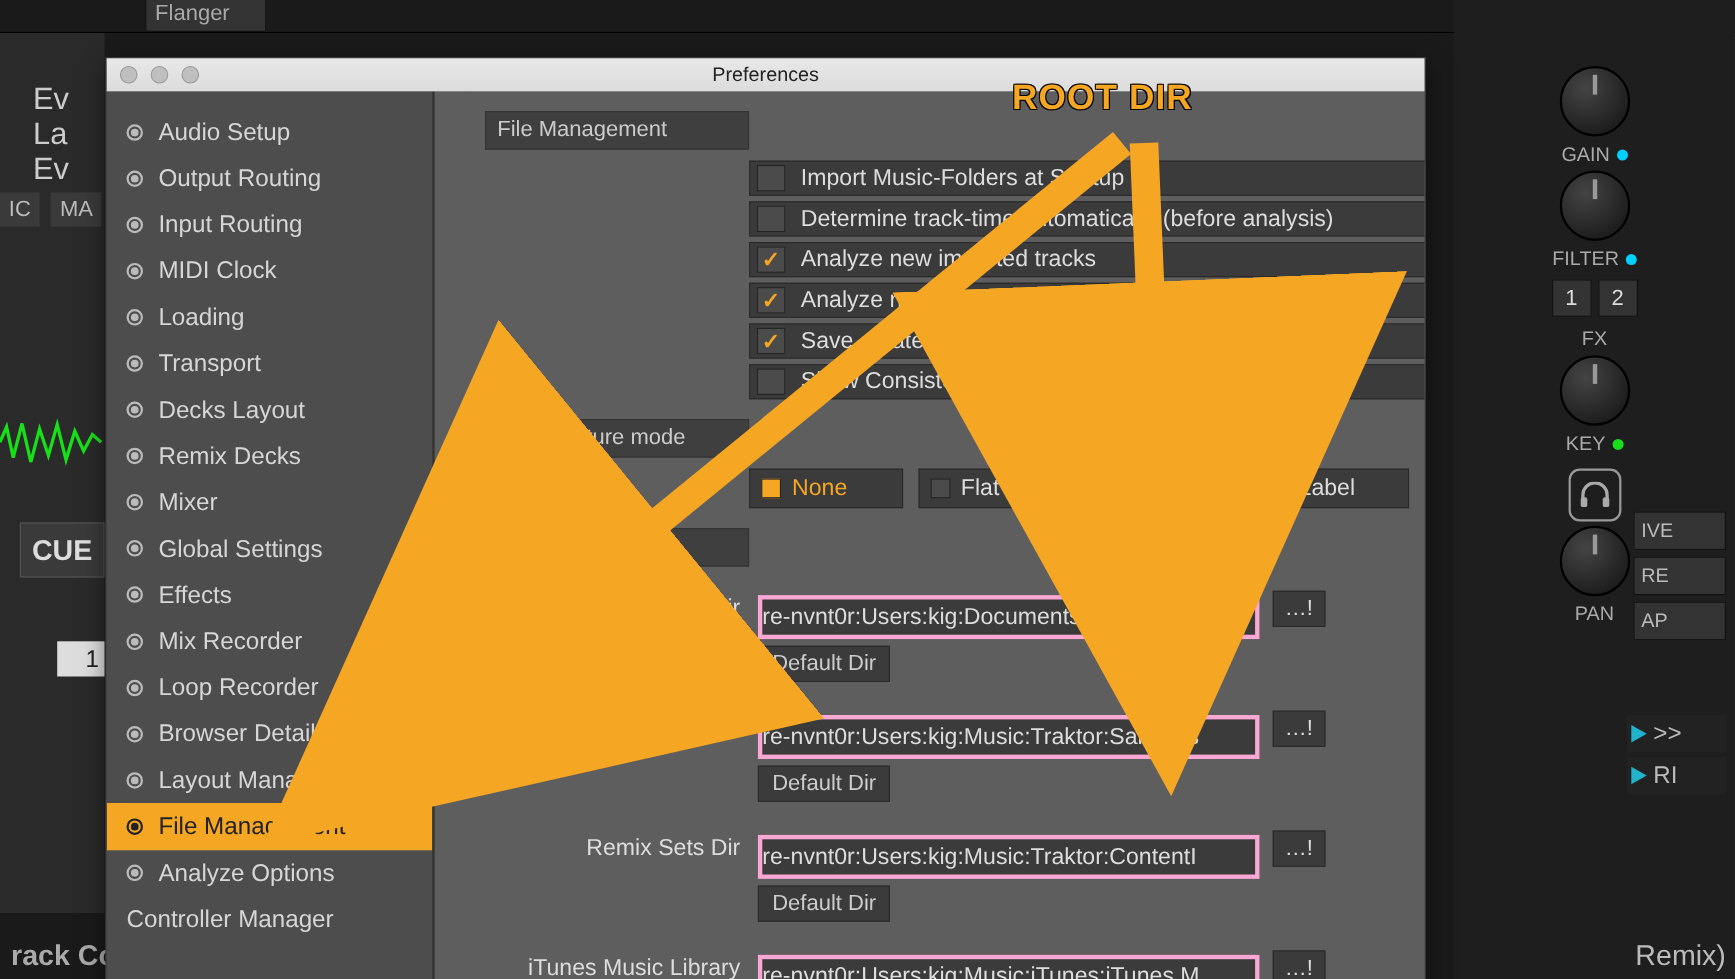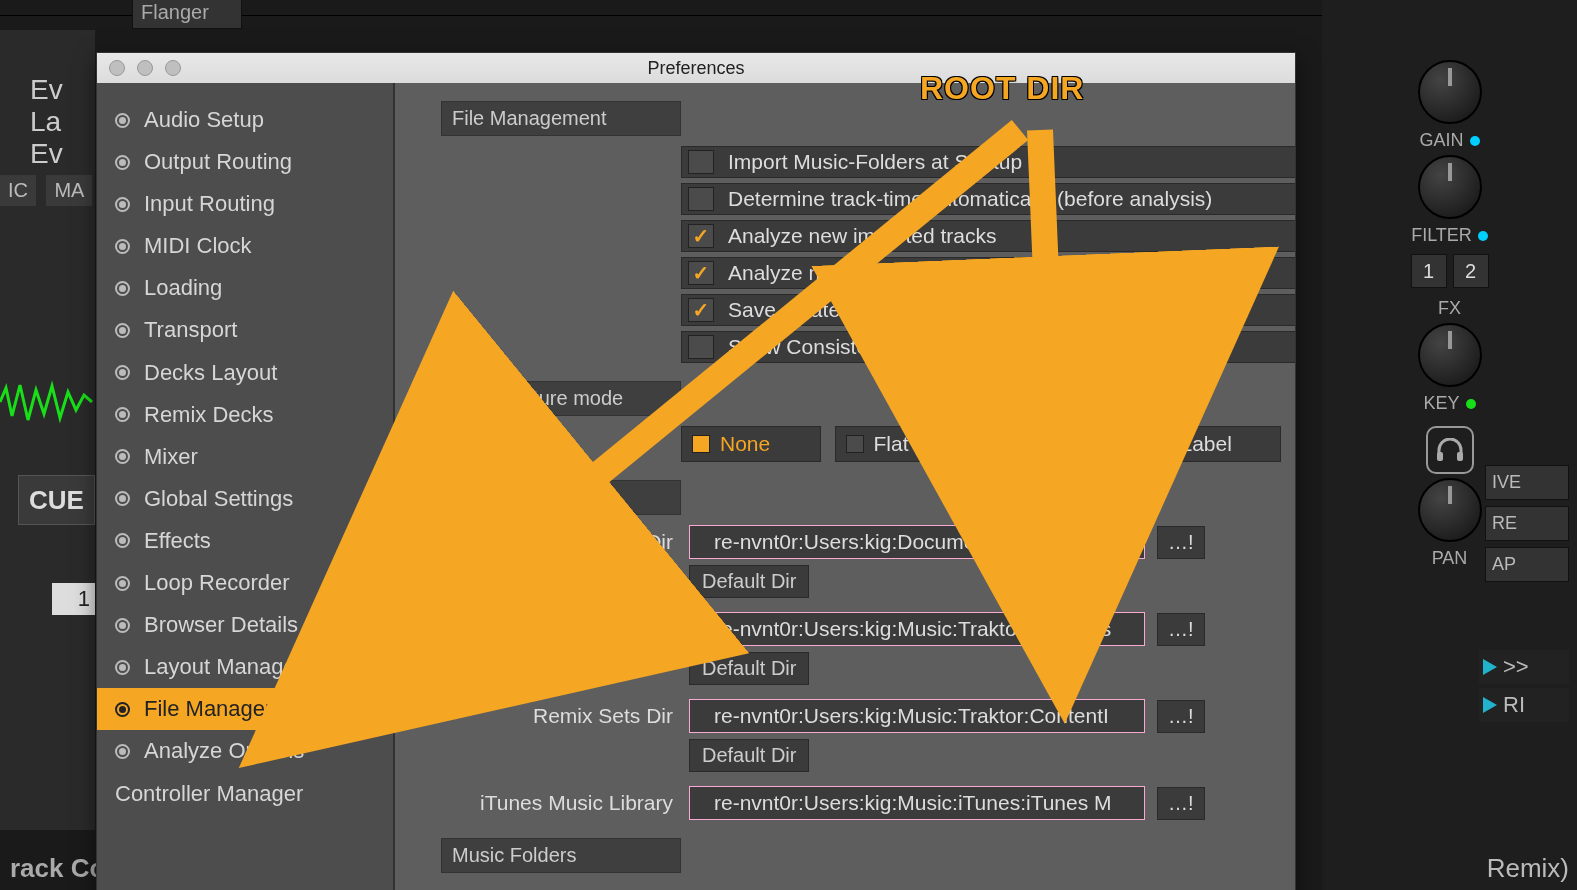--- a/index.html
+++ b/index.html
@@ -11,21 +11,21 @@
   overflow: hidden;
   position: relative;
 }
 .bg-frame {
   position: absolute;
   inset: 0;
   background: #1a1a1a;
 }
 .bg-row-top {
   position: absolute;
-  top: 0; left: 0; right: 0; height: 16px;
+  top: 0; left: 0; right: 0; height: 30px;
   background: #1a1a1a;
   border-bottom: 1px solid #000;
 }
 .bg-left-col {
   position: absolute;
   left: 0; top: 30px; width: 95px; height: 800px;
   background: #2a2a2a;
 }
 .track-info-left {
   position: absolute; left: 0; top: 68px; width: 95px;
@@ -125,22 +125,22 @@
   display: flex; align-items: center; gap: 10px; background: #3b3b3b;
   color: #ddd; font-size: 21px; padding: 5px 10px; border: 1px solid #2a2a2a;
   width: 148px; justify-content: flex-start;
 }
 .radio-box { width: 18px; height: 18px; border: 1px solid #222; background: #4b4b4b; display:inline-block; }
 .radio-box.on { background: #f5a623; }
 .radio-opt.sel span.rtxt { color: #f5a623; }
 .dir-row { display: flex; align-items: center; gap: 12px; margin: 6px 0 6px 0; }
 .dir-label { width: 236px; text-align: right; color: #ddd; font-size: 21px; padding-right: 4px; }
 .dir-input {
-  background: #3b3b3b; color: #ddd; font-size: 21px; padding: 4px 24px;
-  width: 456px; border: 1px solid #f9a8d4; white-space: nowrap; overflow: hidden;
+  background: #3b3b3b; color: #ddd; font-size: 21px; padding: 4px 0;
+  width: 456px; border: 4px solid #f9a8d4; white-space: nowrap; overflow: hidden; margin-top: 16px;
 }
 .dir-browse { background: #3b3b3b; color: #ddd; font-size: 20px; padding: 4px 10px; border: 1px solid #2a2a2a; cursor: pointer; }
 .default-btn { background: #3b3b3b; color: #ccc; font-size: 20px; padding: 4px 12px; border: 1px solid #2a2a2a; margin-left: 248px; margin-bottom: 8px; cursor:pointer; display:inline-block; }
 .annotation-label {
   position: absolute; font-size: 32px; font-weight: 900; color: #f5a623;
   text-shadow: -1px -1px 0 #000, 1px -1px 0 #000, -1px 1px 0 #000, 1px 1px 0 #000;
   letter-spacing: 1px;
 }
 svg.arrows { position: absolute; left: 0; top: 0; pointer-events: none; }
 .partial-btn { position:absolute; background:#333;color:#aaa;font-size:20px;padding:4px 8px;border:1px solid #111; }
@@ -291,20 +291,26 @@
           <span class="radio-ring">
             <span class="radio-dot"></span>
           </span>
           <span>Global Settings</span>
         </div>
         <div class="side-item">
           <span class="radio-ring">
             <span class="radio-dot"></span>
           </span>
           <span>Effects</span>
+        </div>
+        <div class="side-item">
+          <span class="radio-ring">
+            <span class="radio-dot"></span>
+          </span>
+          <span>Mix Recorder</span>
         </div>
         <div class="side-item">
           <span class="radio-ring">
             <span class="radio-dot"></span>
           </span>
           <span>Loop Recorder</span>
         </div>
         <div class="side-item">
           <span class="radio-ring">
             <span class="radio-dot"></span>

